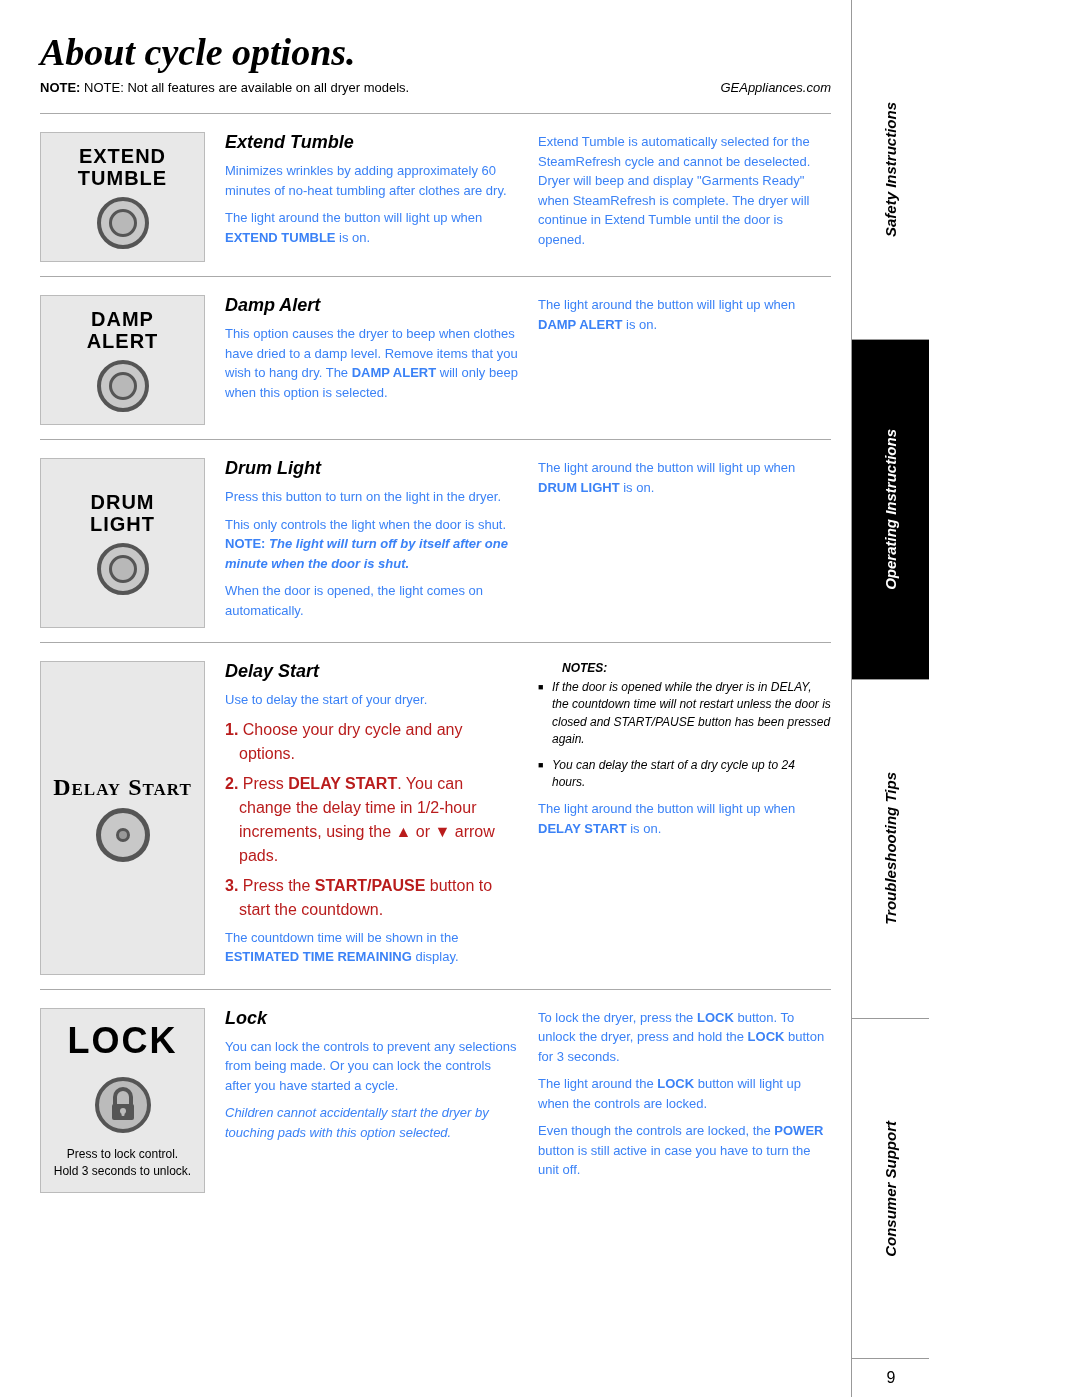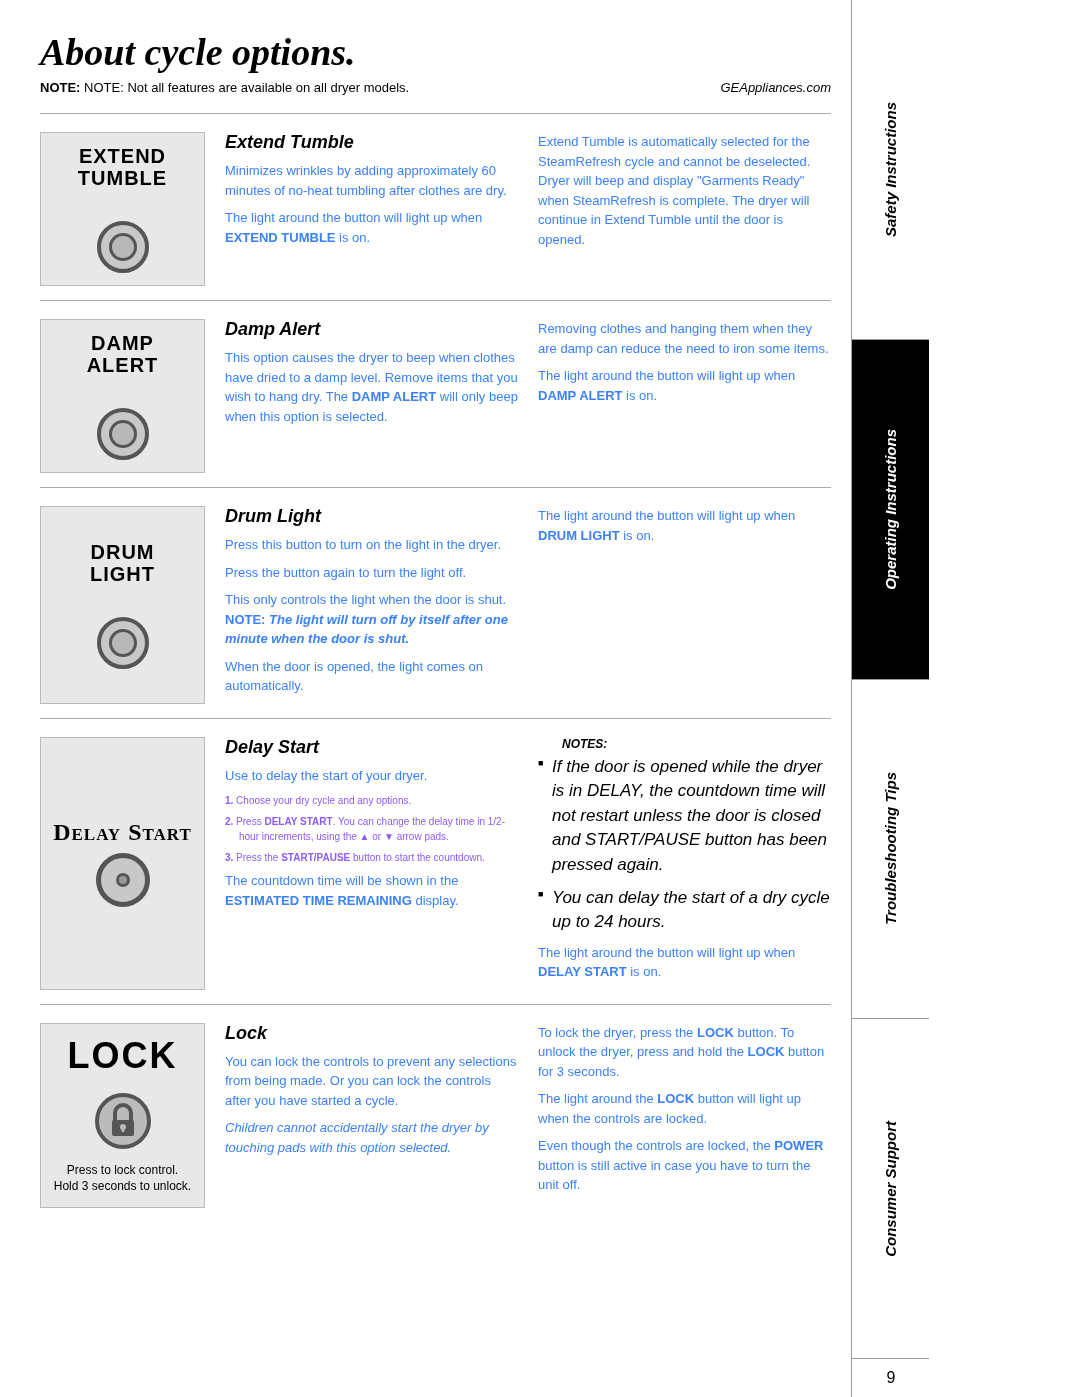--- a/index.html
+++ b/index.html
@@ -57,21 +57,20 @@
       min-width: 165px;
       background: #e8e8e8;
       border: 1px solid #bbb;
       display: flex;
       flex-direction: column;
       align-items: center;
       justify-content: center;
       padding: 12px 8px;
       margin-right: 20px;
       min-height: 110px;
-      gap: 24px;
     }
 
     .icon-box-label {
       font-size: 20px;
       font-weight: 900;
       text-align: center;
       letter-spacing: 1px;
       line-height: 1.1;
       text-transform: uppercase;
       margin-bottom: 8px;
@@ -233,30 +232,30 @@
       display: flex;
       flex-direction: column;
       align-items: center;
       justify-content: flex-start;
       padding: 12px 8px;
       margin-right: 20px;
       min-height: 150px;
     }
 
     .list-item-numbered {
-      font-size: 10px;
+      font-size: 16px;
       line-height: 1.5;
-      color: #8b5cf6;
+      color: #b91c1c;
       margin-bottom: 6px;
       padding-left: 14px;
       text-indent: -14px;
     }
 
     .bullet-item {
-      font-size: 17px;
+      font-size: 12px;
       line-height: 1.45;
       color: #000;
       margin-bottom: 8px;
       padding-left: 14px;
       position: relative;
     }
 
     .bullet-item::before {
       content: "■";
       position: absolute;
@@ -338,41 +337,39 @@
         <div class="circle-icon hollow">
           <div class="circle-inner"></div>
         </div>
       </div>
       <div class="content-cols">
         <div class="col-left">
           <div class="section-title">Damp Alert</div>
           <p class="text-block">This option causes the dryer to beep when clothes have dried to a damp level. Remove items that you wish to hang dry. The <b>DAMP ALERT</b> will only beep when this option is selected.</p>
         </div>
         <div class="col-right">
-          <p class="text-block">Removing clothes and hanging them when they are damp can reduce the need to iron some items.</p>
           <p class="text-block">The light around the button will light up when <b>DAMP ALERT</b> is on.</p>
         </div>
       </div>
     </div>
 
     <div class="section">
       <div class="icon-box">
         <div class="icon-box-label">
           <span>DRUM</span><br>
           <span>LIGHT</span>
         </div>
         <div class="circle-icon hollow">
           <div class="circle-inner"></div>
         </div>
       </div>
       <div class="content-cols">
         <div class="col-left">
           <div class="section-title">Drum Light</div>
           <p class="text-block">Press this button to turn on the light in the dryer.</p>
-          <p class="text-block">Press the button again to turn the light off.</p>
           <p class="text-block">This only controls the light when the door is shut. <b>NOTE: <em>The light will turn off by itself after one minute when the door is shut.</em></b></p>
           <p class="text-block">When the door is opened, the light comes on automatically.</p>
         </div>
         <div class="col-right">
           <p class="text-block">The light around the button will light up when <b>DRUM LIGHT</b> is on.</p>
         </div>
       </div>
     </div>
 
     <div class="section">

